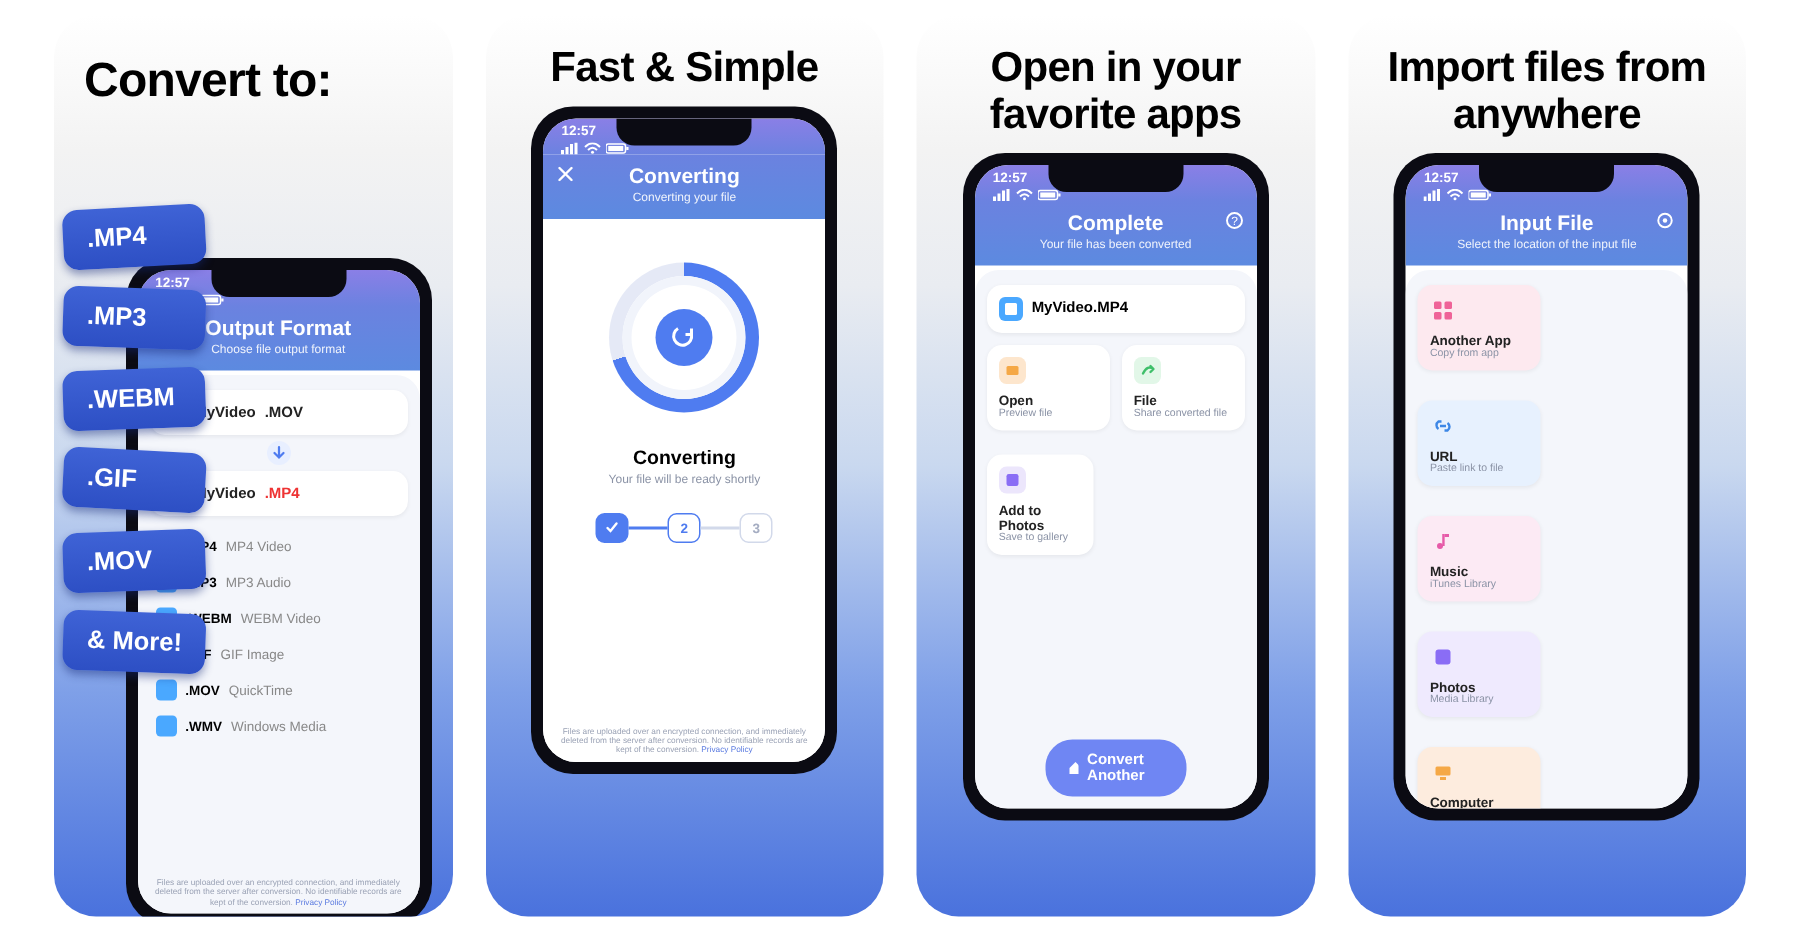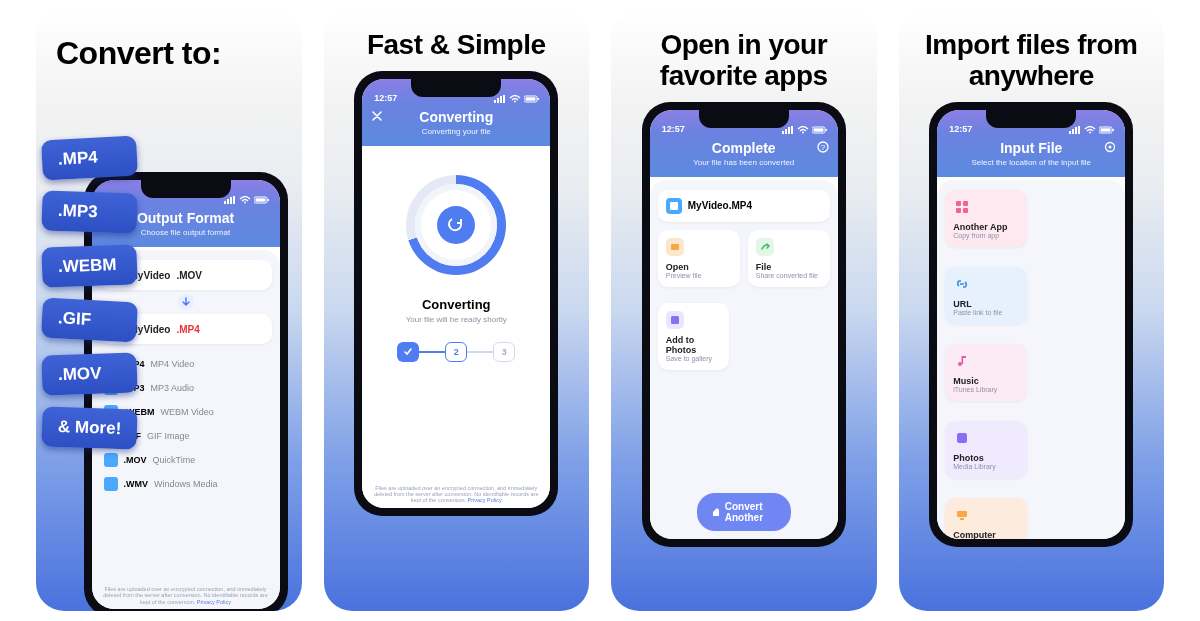--- a/index.html
+++ b/index.html
@@ -59,27 +59,28 @@
     background: #0b0b13;
     border-bottom-left-radius: 12px;
     border-bottom-right-radius: 12px;
     z-index: 5;
   }
   .status-bar {
     position: relative;
     height: 24px;
     display: flex;
     justify-content: space-between;
-    align-items: flex-end;
+    align-items: flex-start;
     padding: 3px 10px 0 12px;
     font-size: 9px;
     font-weight: 700;
     color: #fff;
     background: linear-gradient(180deg,#8a7fe6,#6b82e0);
     z-index: 4;
+    flex-direction: column;
   }
   .status-icons { display:flex; gap:3px; align-items:center;}
   .status-icons svg { display:block;}
   .app-header {
     background: linear-gradient(180deg,#6b82e0,#5c8ae0);
     color: #fff;
     text-align: center;
     padding: 6px 4px 10px 4px;
     position: relative;
   }

